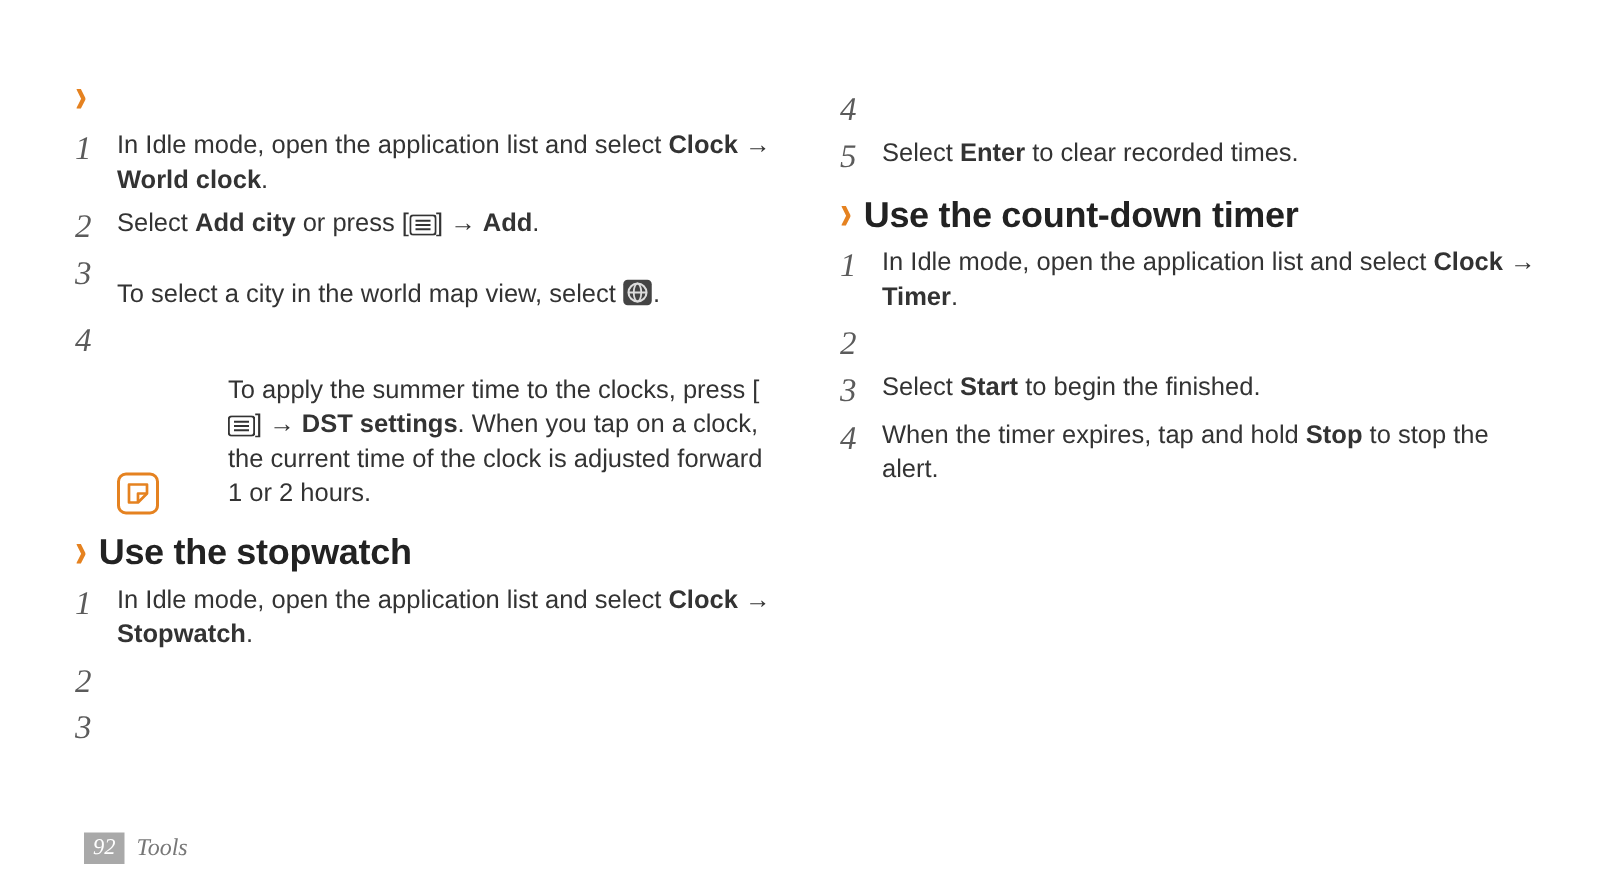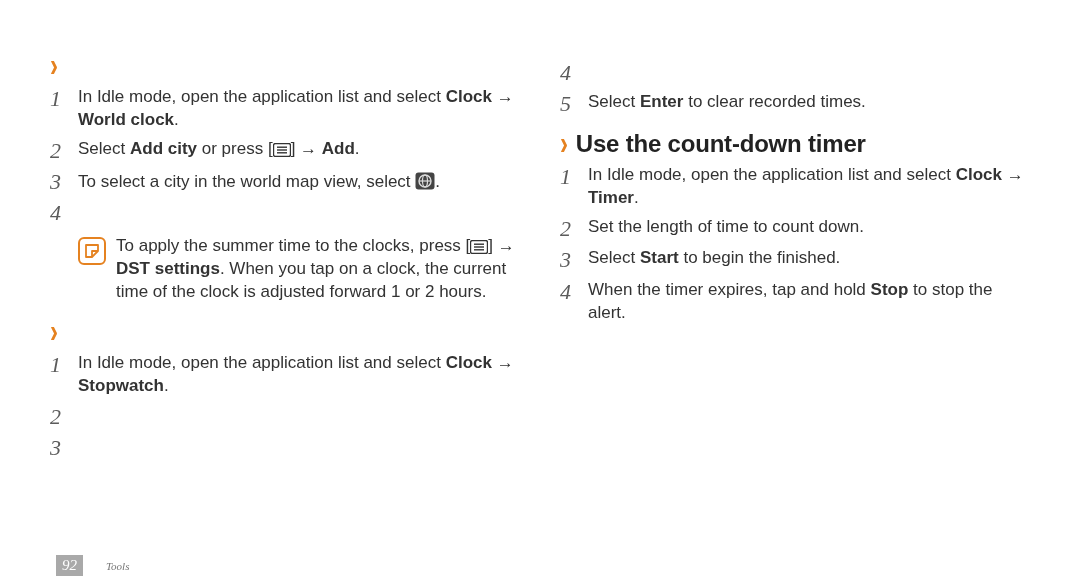--- a/index.html
+++ b/index.html
@@ -65,29 +65,30 @@
     color: #5b5b5b;
     text-align: left;
     line-height: 1.1;
     margin-top: 1px;
   }
   ol.steps > li > .body {
     flex: 1 1 auto;
   }
   ol.steps > li > .body .sub {
     display: block;
-    margin-top: 2px;
+    margin-top: 16px;
   }
   .bold {
     font-weight: 700;
   }
   .note {
     display: flex;
-    align-items: flex-start;
+    align-items: flex-end;
     margin: 6px 0 10px 28px;
+    gap: 36px;
   }
   .note-icon {
     flex: 0 0 28px;
     width: 28px;
     height: 28px;
     border: 2.4px solid #e58220;
     border-radius: 6px;
     box-sizing: border-box;
     color: #e58220;
     font-weight: 700;
@@ -120,24 +121,24 @@
     font-family: Georgia, "Times New Roman", serif;
     font-style: italic;
     color: #777;
   }
   .footer .pagebox {
     background: #a9a9a9;
     color: #fff;
     font-style: italic;
     font-family: Georgia, serif;
     padding: 2px 6px;
-    margin-right: 23px;
+    margin-right: 8px;
     font-size: 15px;
   }
-  .footer .section { font-size: 11px; }
+  .footer .section { font-size: 16px; }
 </style>
 </head>
 <body>
 
 <div class="page">
   <div class="cols">
 
     <div class="col">
 
       <div class="section-h">
@@ -197,20 +198,21 @@
                 <line x1="4" y1="4.2" x2="14" y2="4.2" stroke="#333" stroke-width="1.4"></line>
                 <line x1="4" y1="7" x2="14" y2="7" stroke="#333" stroke-width="1.4"></line>
                 <line x1="4" y1="9.8" x2="14" y2="9.8" stroke="#333" stroke-width="1.4"></line>
               </svg>
             </span><span>] → </span><span class="bold">DST settings</span><span>. When you tap on a clock, the current time of the clock is adjusted forward 1 or 2 hours.</span>
         </div>
       </div>
 
       <div class="section-h">
         <span class="chev">›</span>
+        <span>Use the stopwatch</span>
       </div>
       <ol class="steps">
         <li>
           <span class="num">1</span>
           <span class="body">
             <span>In Idle mode, open the application list and select </span><span class="bold">Clock → Stopwatch</span><span>.</span>
           </span>
         </li>
         <li>
           <span class="num">2</span>
@@ -240,21 +242,20 @@
       </div>
       <ol class="steps">
         <li>
           <span class="num">1</span>
           <span class="body">
             <span>In Idle mode, open the application list and select </span><span class="bold">Clock → Timer</span><span>.</span>
           </span>
         </li>
         <li>
           <span class="num">2</span>
-          <span class="body">Set the length of time to count down.</span>
         </li>
         <li>
           <span class="num">3</span>
           <span class="body">
             <span>Select </span><span class="bold">Start</span><span> to begin the finished.</span>
           </span>
         </li>
         <li>
           <span class="num">4</span>
           <span class="body">

